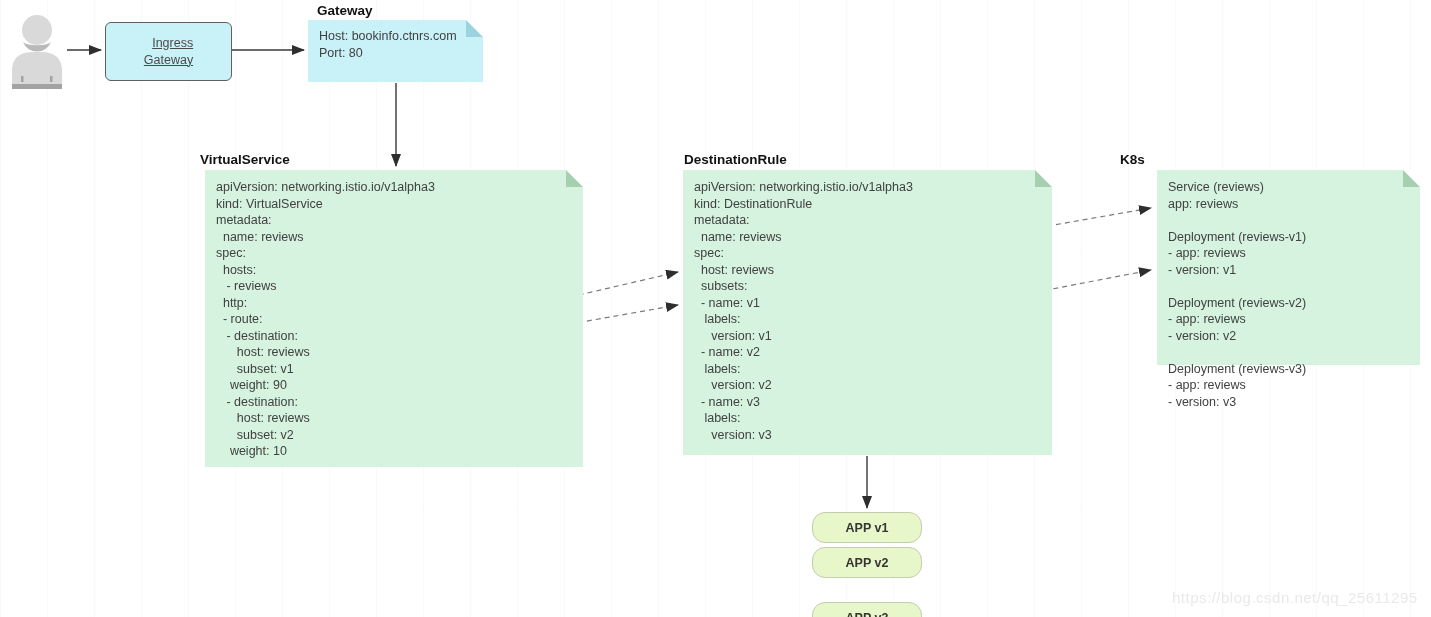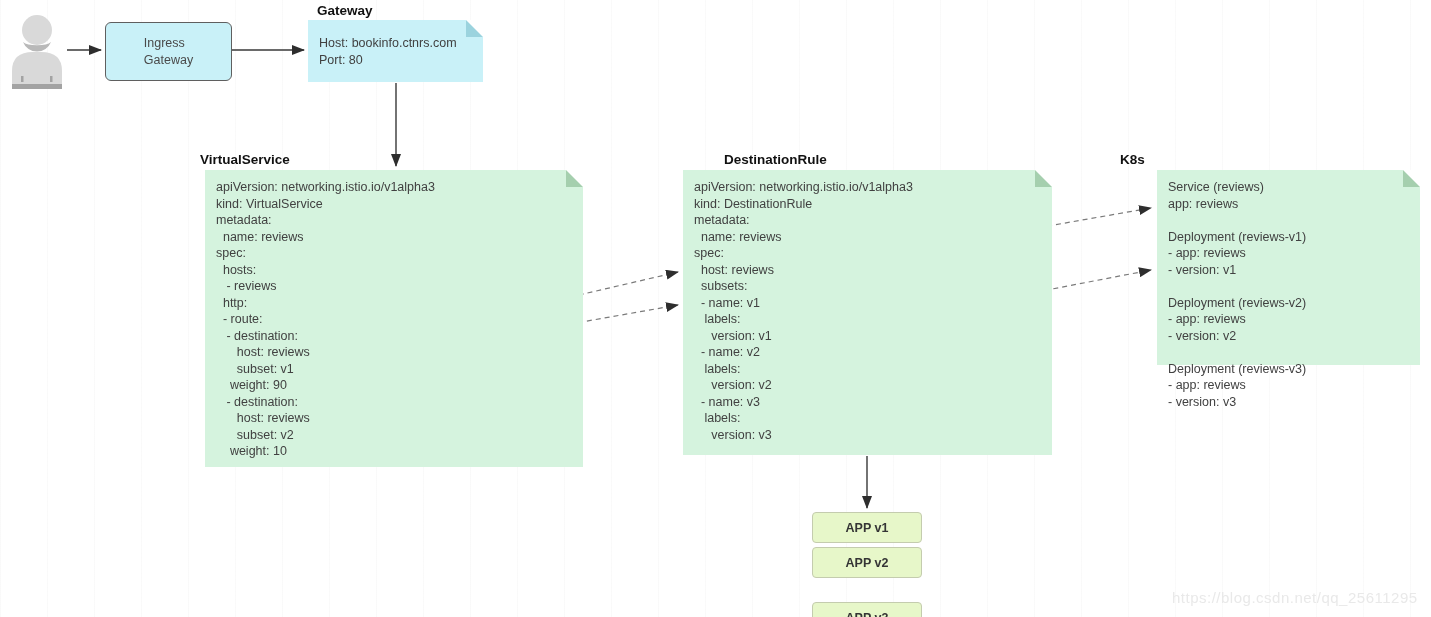--- a/index.html
+++ b/index.html
@@ -8,46 +8,46 @@
     font-family:"Liberation Sans",sans-serif;
     background-image:repeating-linear-gradient(90deg,rgba(130,130,130,.045) 0,rgba(130,130,130,.045) 1px,transparent 1px,transparent 47px);
   }
   .layer{position:absolute;left:0;top:0;width:1431px;height:617px;pointer-events:none;}
   .arrow-solid{stroke:var(--solid-arrow,#383838);stroke-width:1.4;fill:none;}
   .arrow-dashed{stroke:var(--dashed-arrow,#7a7a7a);stroke-width:1.2;fill:none;stroke-dasharray:5 4;}
 
   .title{position:absolute;font-size:13.5px;font-weight:700;color:#111;white-space:nowrap;}
   #t-gateway{left:317px;top:3px;}
   #t-vs{left:200px;top:152px;}
-  #t-dr{left:724px;top:152px;}
+  #t-dr{left:684px;top:152px;}
   #t-k8s{left:1120px;top:152px;}
 
   .note{position:absolute;background:var(--mint-fill,#d5f3de);}
   .note::before{content:"";position:absolute;top:0;right:0;border-style:solid;
     border-width:0 17px 17px 0;border-color:transparent #fff var(--mint-fold,#a5cfae) transparent;}
   .note.cyan{background:var(--cyan-fill,#c9f1f8);}
   .note.cyan::before{border-color:transparent #fff var(--cyan-fold,#9bd3de) transparent;}
   .note pre{margin:0;padding:9px 11px;font-family:inherit;font-size:12.5px;line-height:16.5px;
     color:var(--text,#414141);white-space:pre;}
   #n-gateway{left:308px;top:20px;width:175px;height:62px;}
-  #n-gateway pre{padding-top:15px;}
+  #n-gateway pre{padding-top:8px;}
   #n-vs{left:205px;top:170px;width:378px;height:297px;}
   #n-dr{left:683px;top:170px;width:369px;height:285px;}
   #n-k8s{left:1157px;top:170px;width:263px;height:195px;}
 
   .ingress-box{position:absolute;left:105px;top:22px;width:125px;height:57px;
     background:var(--cyan-fill,#c9f1f8);border:1.5px solid #5f5f5f;border-radius:6px;
-    display:flex;align-items:center;justify-content:center;text-align:left;
-    font-size:12.5px;line-height:1.35;color:#4a4a4a;}
+    display:flex;align-items:center;justify-content:center;text-align:right;
+    font-size:12.5px;line-height:1.35;color:#4a4a4a;text-decoration:underline;}
   .ingress-box span{white-space:pre-line;}
 
   .person{position:absolute;left:8px;top:13px;width:58px;height:76px;}
 
   .app{position:absolute;left:812px;width:108px;height:29px;
-    background:var(--app-fill,#e7f7c9);border:1px solid var(--app-border,#c4ccae);border-radius:4px;
+    background:var(--app-fill,#e7f7c9);border:1px solid var(--app-border,#c4ccae);border-radius:13px;
     display:flex;align-items:center;justify-content:center;
     font-size:12.5px;font-weight:700;color:#353535;}
   #app-1{top:512px;}
   #app-2{top:547px;text-align:right;}
   #app-3{top:602px;}
 
   .watermark{position:absolute;left:1172px;top:589px;font-size:15px;letter-spacing:.5px;
     color:var(--watermark,#e9e9e9);white-space:nowrap;}
 </style>
 </head>

